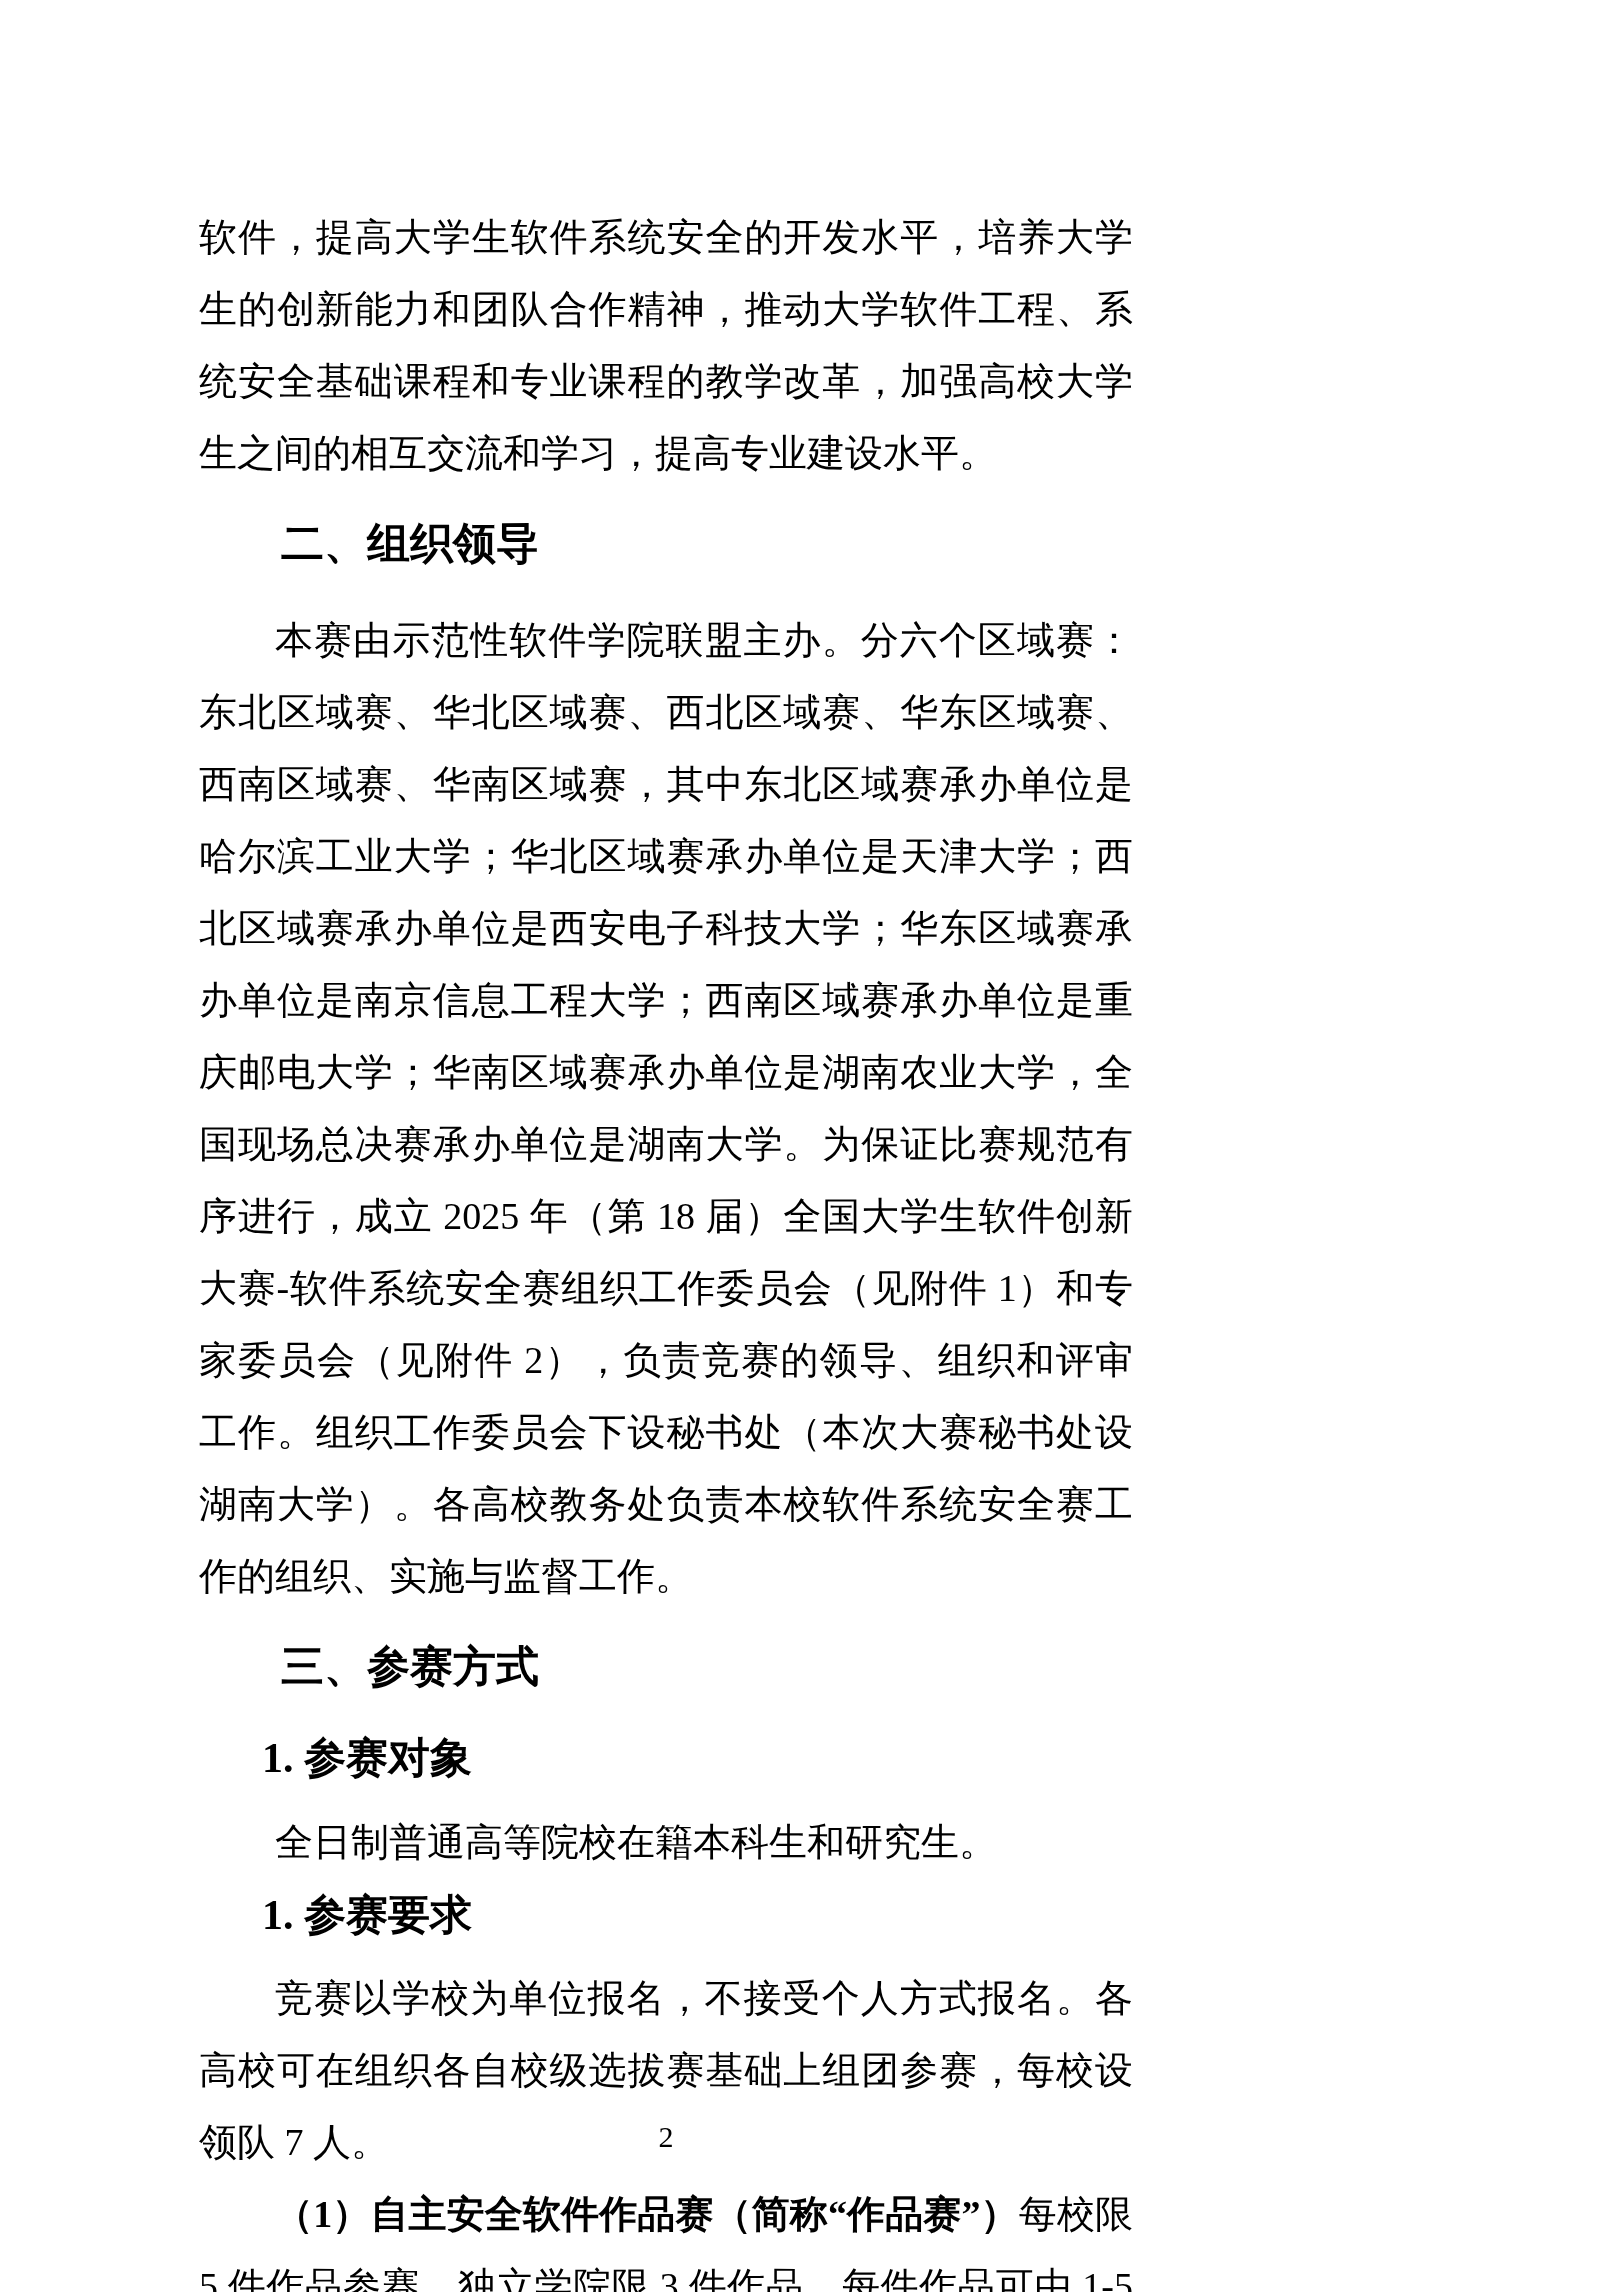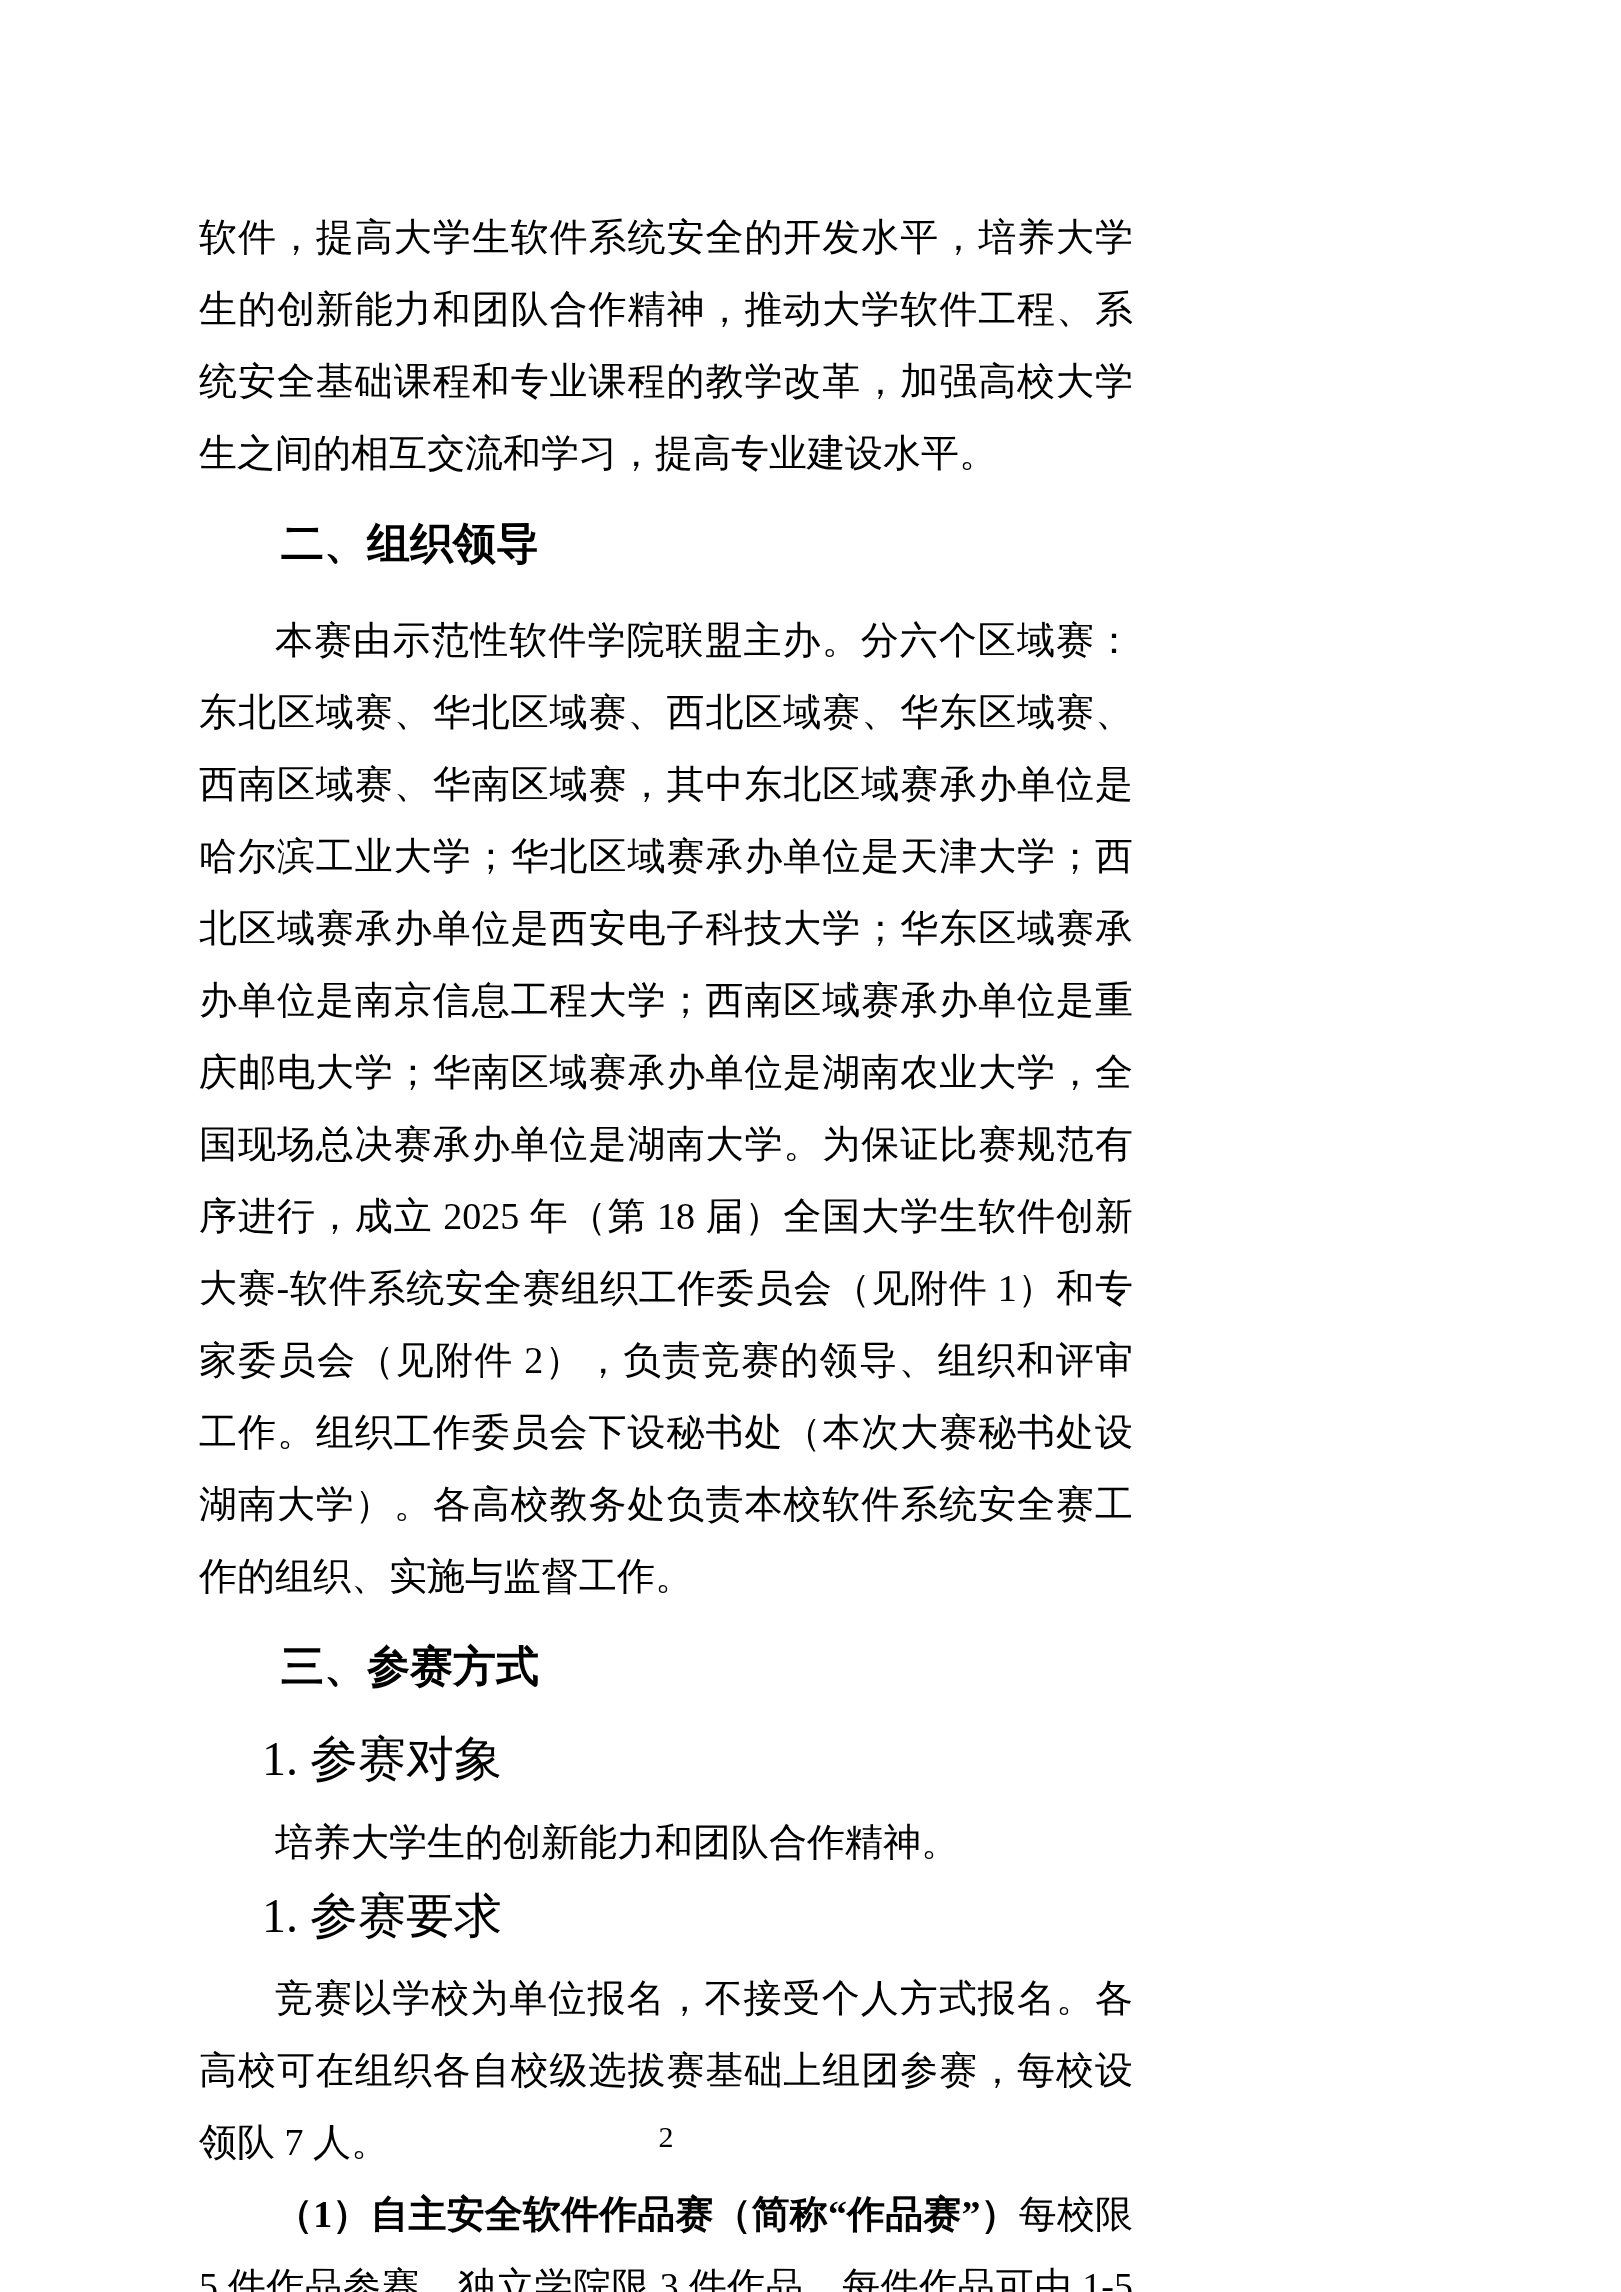--- a/index.html
+++ b/index.html
@@ -32,22 +32,22 @@
   .h-major {
     font-family: "Liberation Sans", "DejaVu Sans", sans-serif;
     font-weight: bold;
     font-size: 43px;
     line-height: 59px;
     margin: 25px 0 31px 0;
     padding-left: 82px;
   }
   .h-minor {
     font-family: "Liberation Serif", "DejaVu Serif", serif;
-    font-weight: normal;
-    font-size: 48px;
+    font-weight: bold;
+    font-size: 42px;
     line-height: 63px;
     margin: 5.9px 0 15.7px 0;
     padding-left: 63px;
   }
   .lead-bold {
     font-weight: bold;
   }
   .page-number {
     position: absolute;
     left: 0;
@@ -66,21 +66,21 @@
   <p class="body-text">软件，提高大学生软件系统安全的开发水平，培养大学生的创新能力和团队合作精神，推动大学软件工程、系统安全基础课程和专业课程的教学改革，加强高校大学生之间的相互交流和学习，提高专业建设水平。</p>
 
   <h2 class="h-major">二、组织领导</h2>
 
   <p class="body-text indent">本赛由示范性软件学院联盟主办。分六个区域赛：东北区域赛、华北区域赛、西北区域赛、华东区域赛、西南区域赛、华南区域赛，其中东北区域赛承办单位是哈尔滨工业大学；华北区域赛承办单位是天津大学；西北区域赛承办单位是西安电子科技大学；华东区域赛承办单位是南京信息工程大学；西南区域赛承办单位是重庆邮电大学；华南区域赛承办单位是湖南农业大学，全国现场总决赛承办单位是湖南大学。为保证比赛规范有序进行，成立 2025 年（第 18 届）全国大学生软件创新大赛-软件系统安全赛组织工作委员会（见附件 1）和专家委员会（见附件 2），负责竞赛的领导、组织和评审工作。组织工作委员会下设秘书处（本次大赛秘书处设湖南大学）。各高校教务处负责本校软件系统安全赛工作的组织、实施与监督工作。</p>
 
   <h2 class="h-major">三、参赛方式</h2>
 
   <h3 class="h-minor">1. 参赛对象</h3>
 
-  <p class="body-text indent">培养大学生的创新能力和团队合作精神。</p>
+  <p class="body-text indent">全日制普通高等院校在籍本科生和研究生。</p>
 
   <h3 class="h-minor">1. 参赛要求</h3>
 
   <p class="body-text indent">竞赛以学校为单位报名，不接受个人方式报名。各高校可在组织各自校级选拔赛基础上组团参赛，每校设领队 7 人。</p>
 
   <p class="body-text indent"><strong class="lead-bold">（1）自主安全软件作品赛（简称“作品赛”）</strong><span>每校限 5 件作品参赛，独立学院限 3 件作品。每件作品可由 1-5 名学生根据实际贡献大小排序署名，可设 1-2 名指导教师。鼓励与企业合作联合指导学生，采用企业自主软件系统安全项目的选题，鼓励跨专业、跨学科学生组队参赛。</span></p>
 
   <div class="page-number">2</div>
 
 </div>

